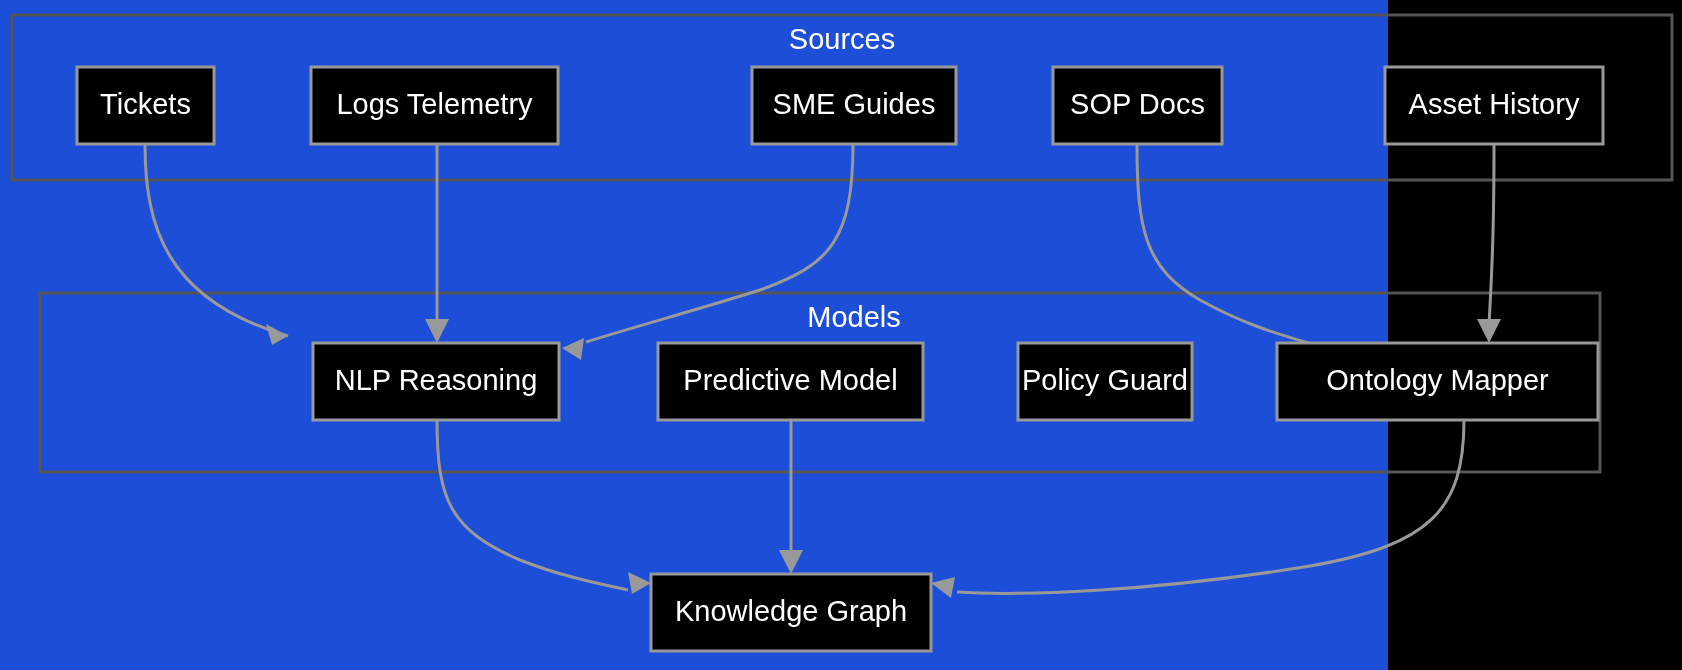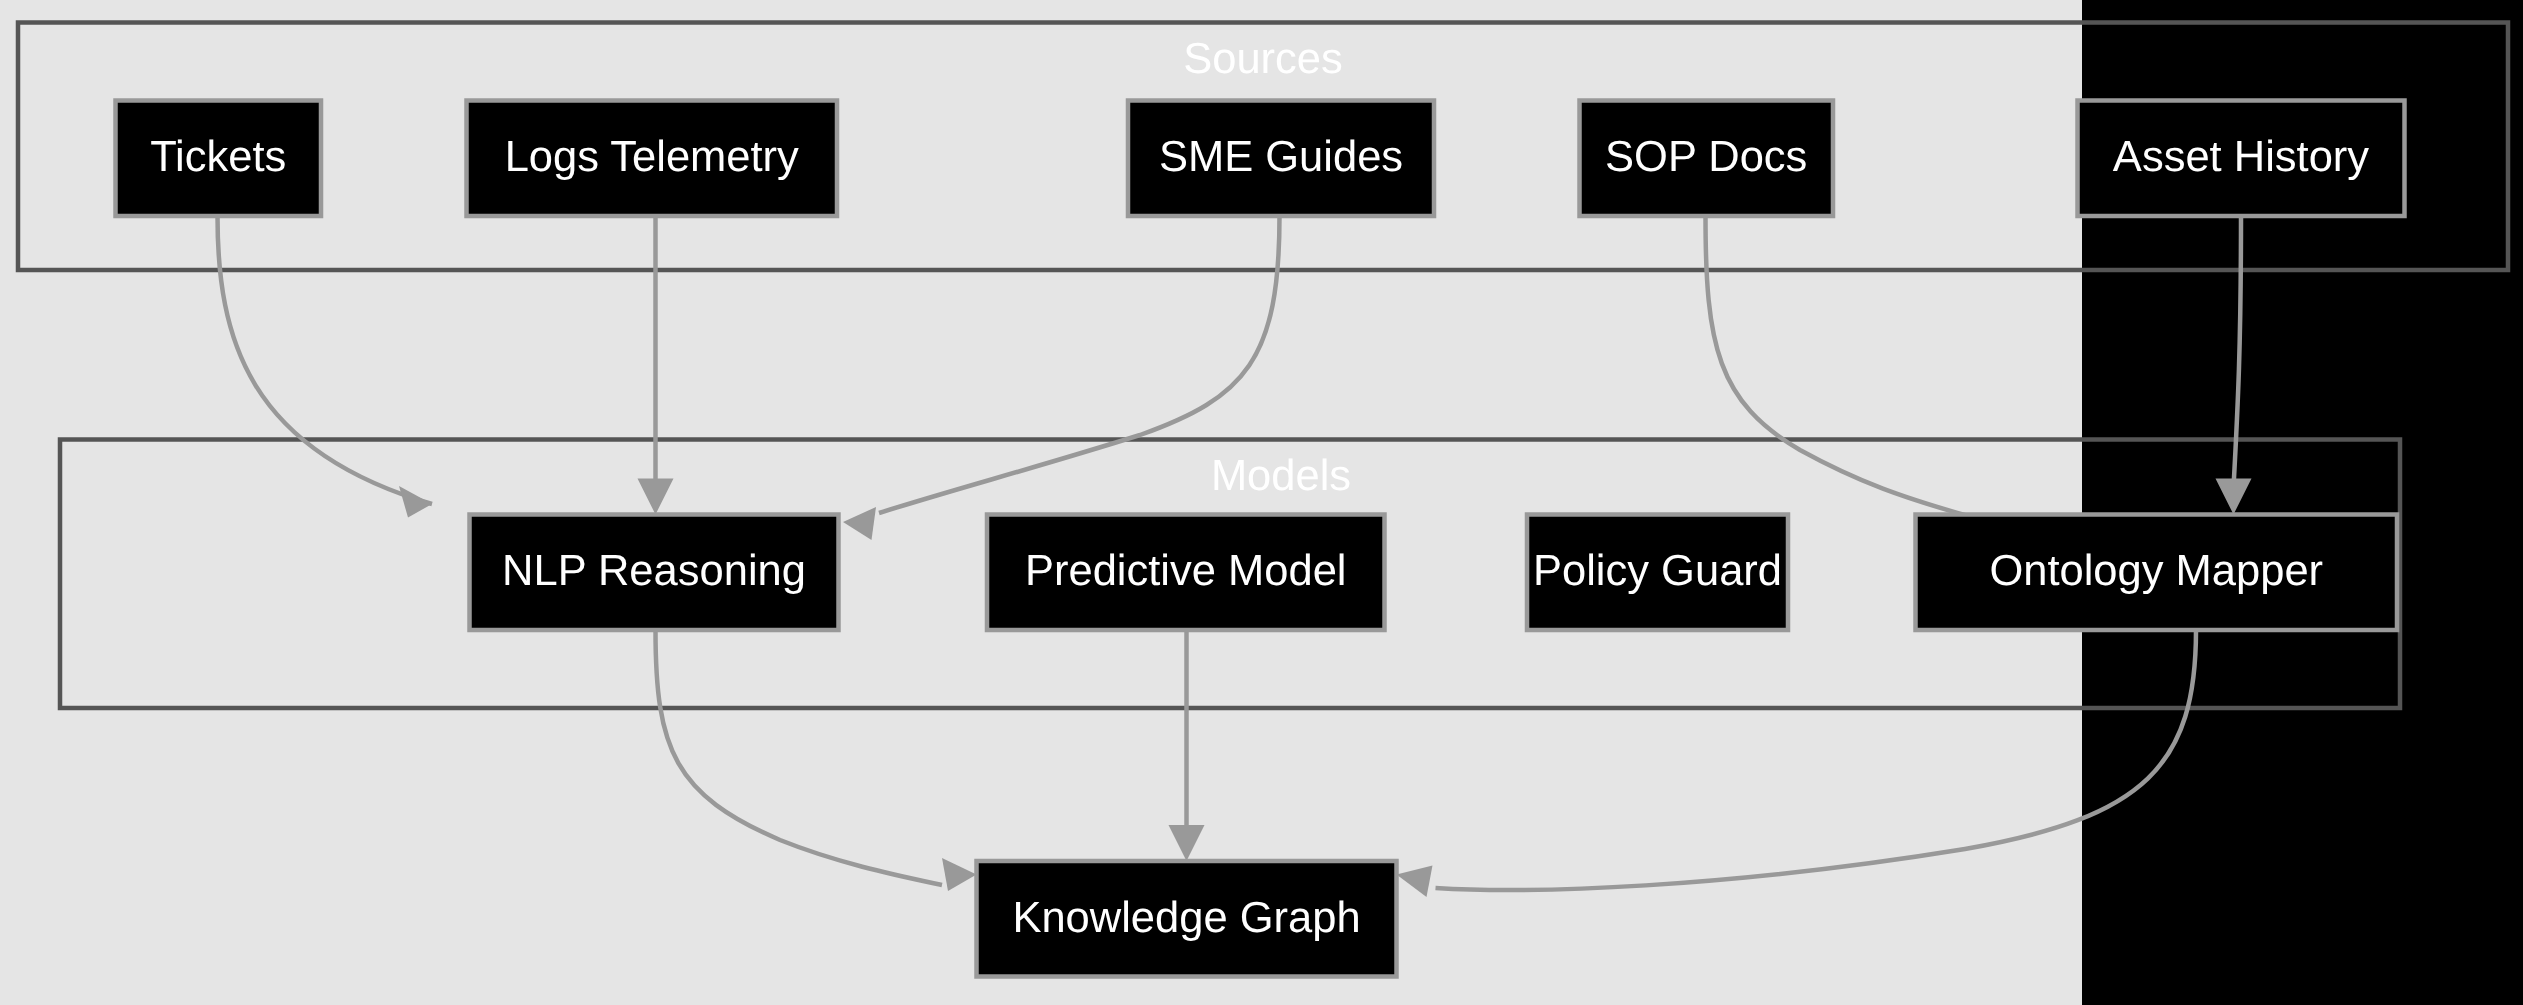--- a/index.html
+++ b/index.html
@@ -10,21 +10,21 @@
   body {
     width: 1682px;
     height: 670px;
     overflow: hidden;
     font-family: "Liberation Sans", sans-serif;
   }
   #diagram-root {
     position: relative;
     width: 1388px;
     height: 670px;
-    background: #e5e5e5;
+    background: #1d4ed8;
   }
   svg#flowchart {
     display: block;
     width: 1682px;
     height: 670px;
   }
   .cluster-rect {
     fill: none;
     stroke: #555555;
     stroke-width: 3px;

